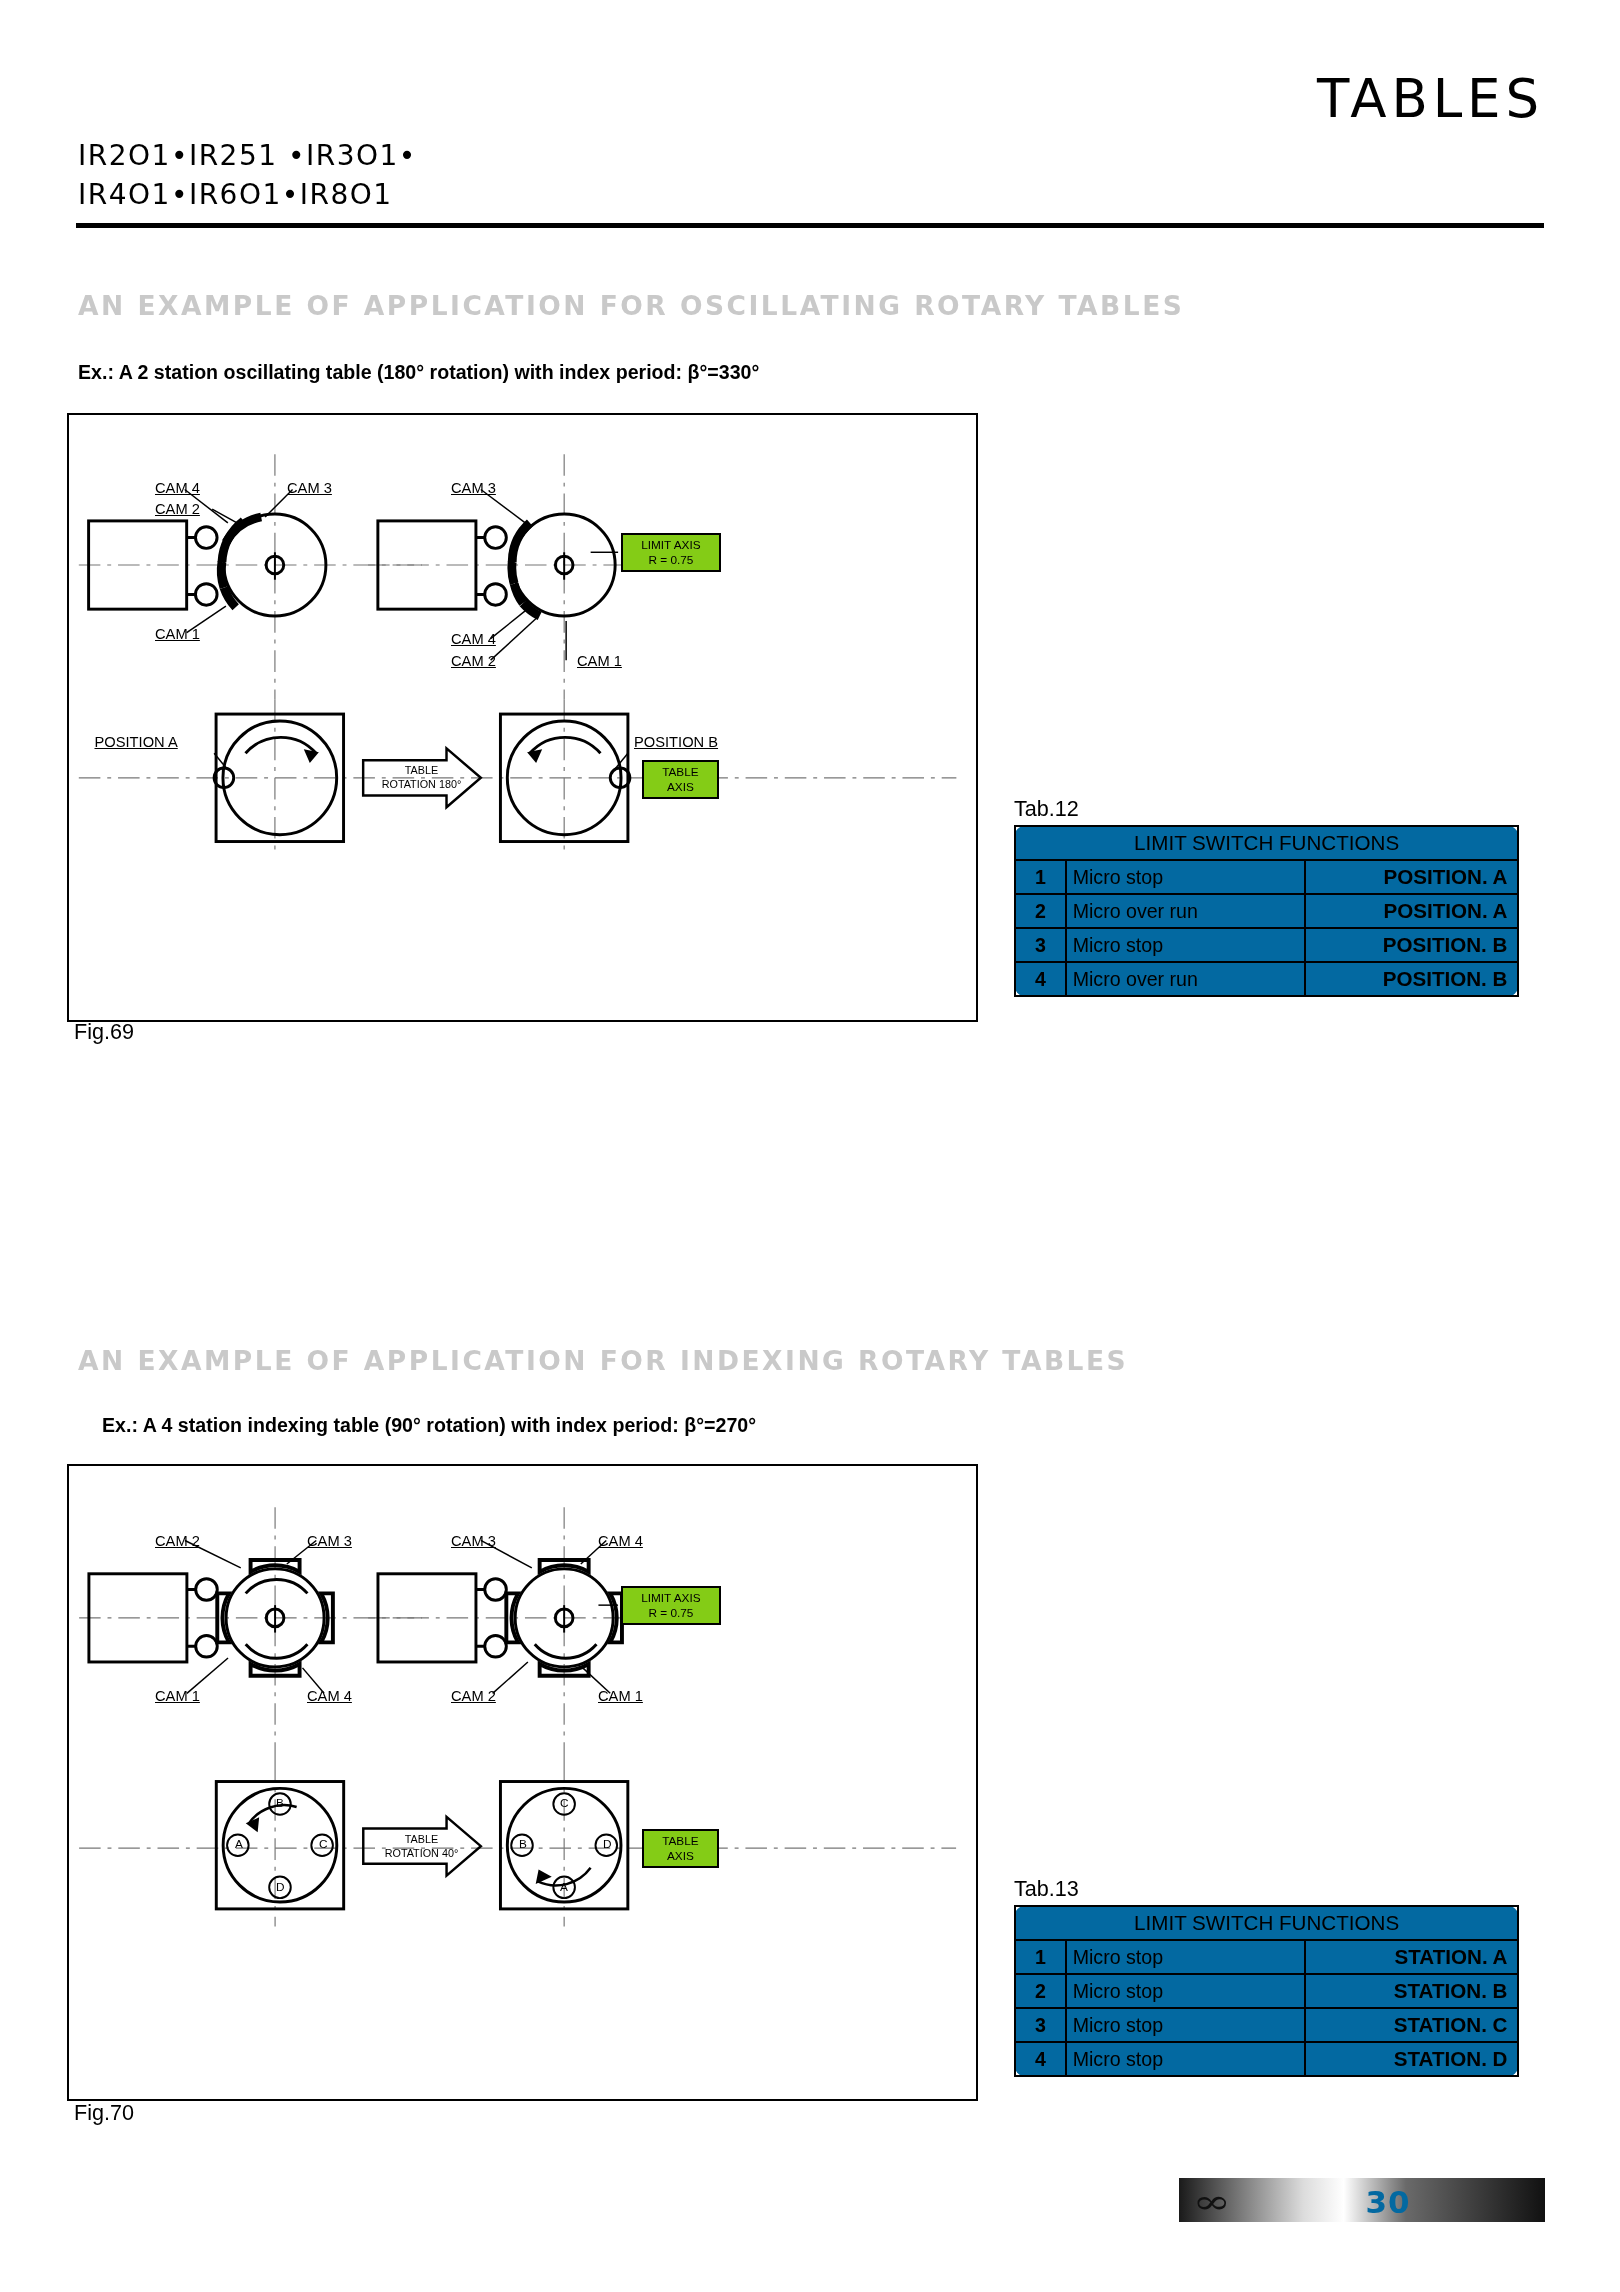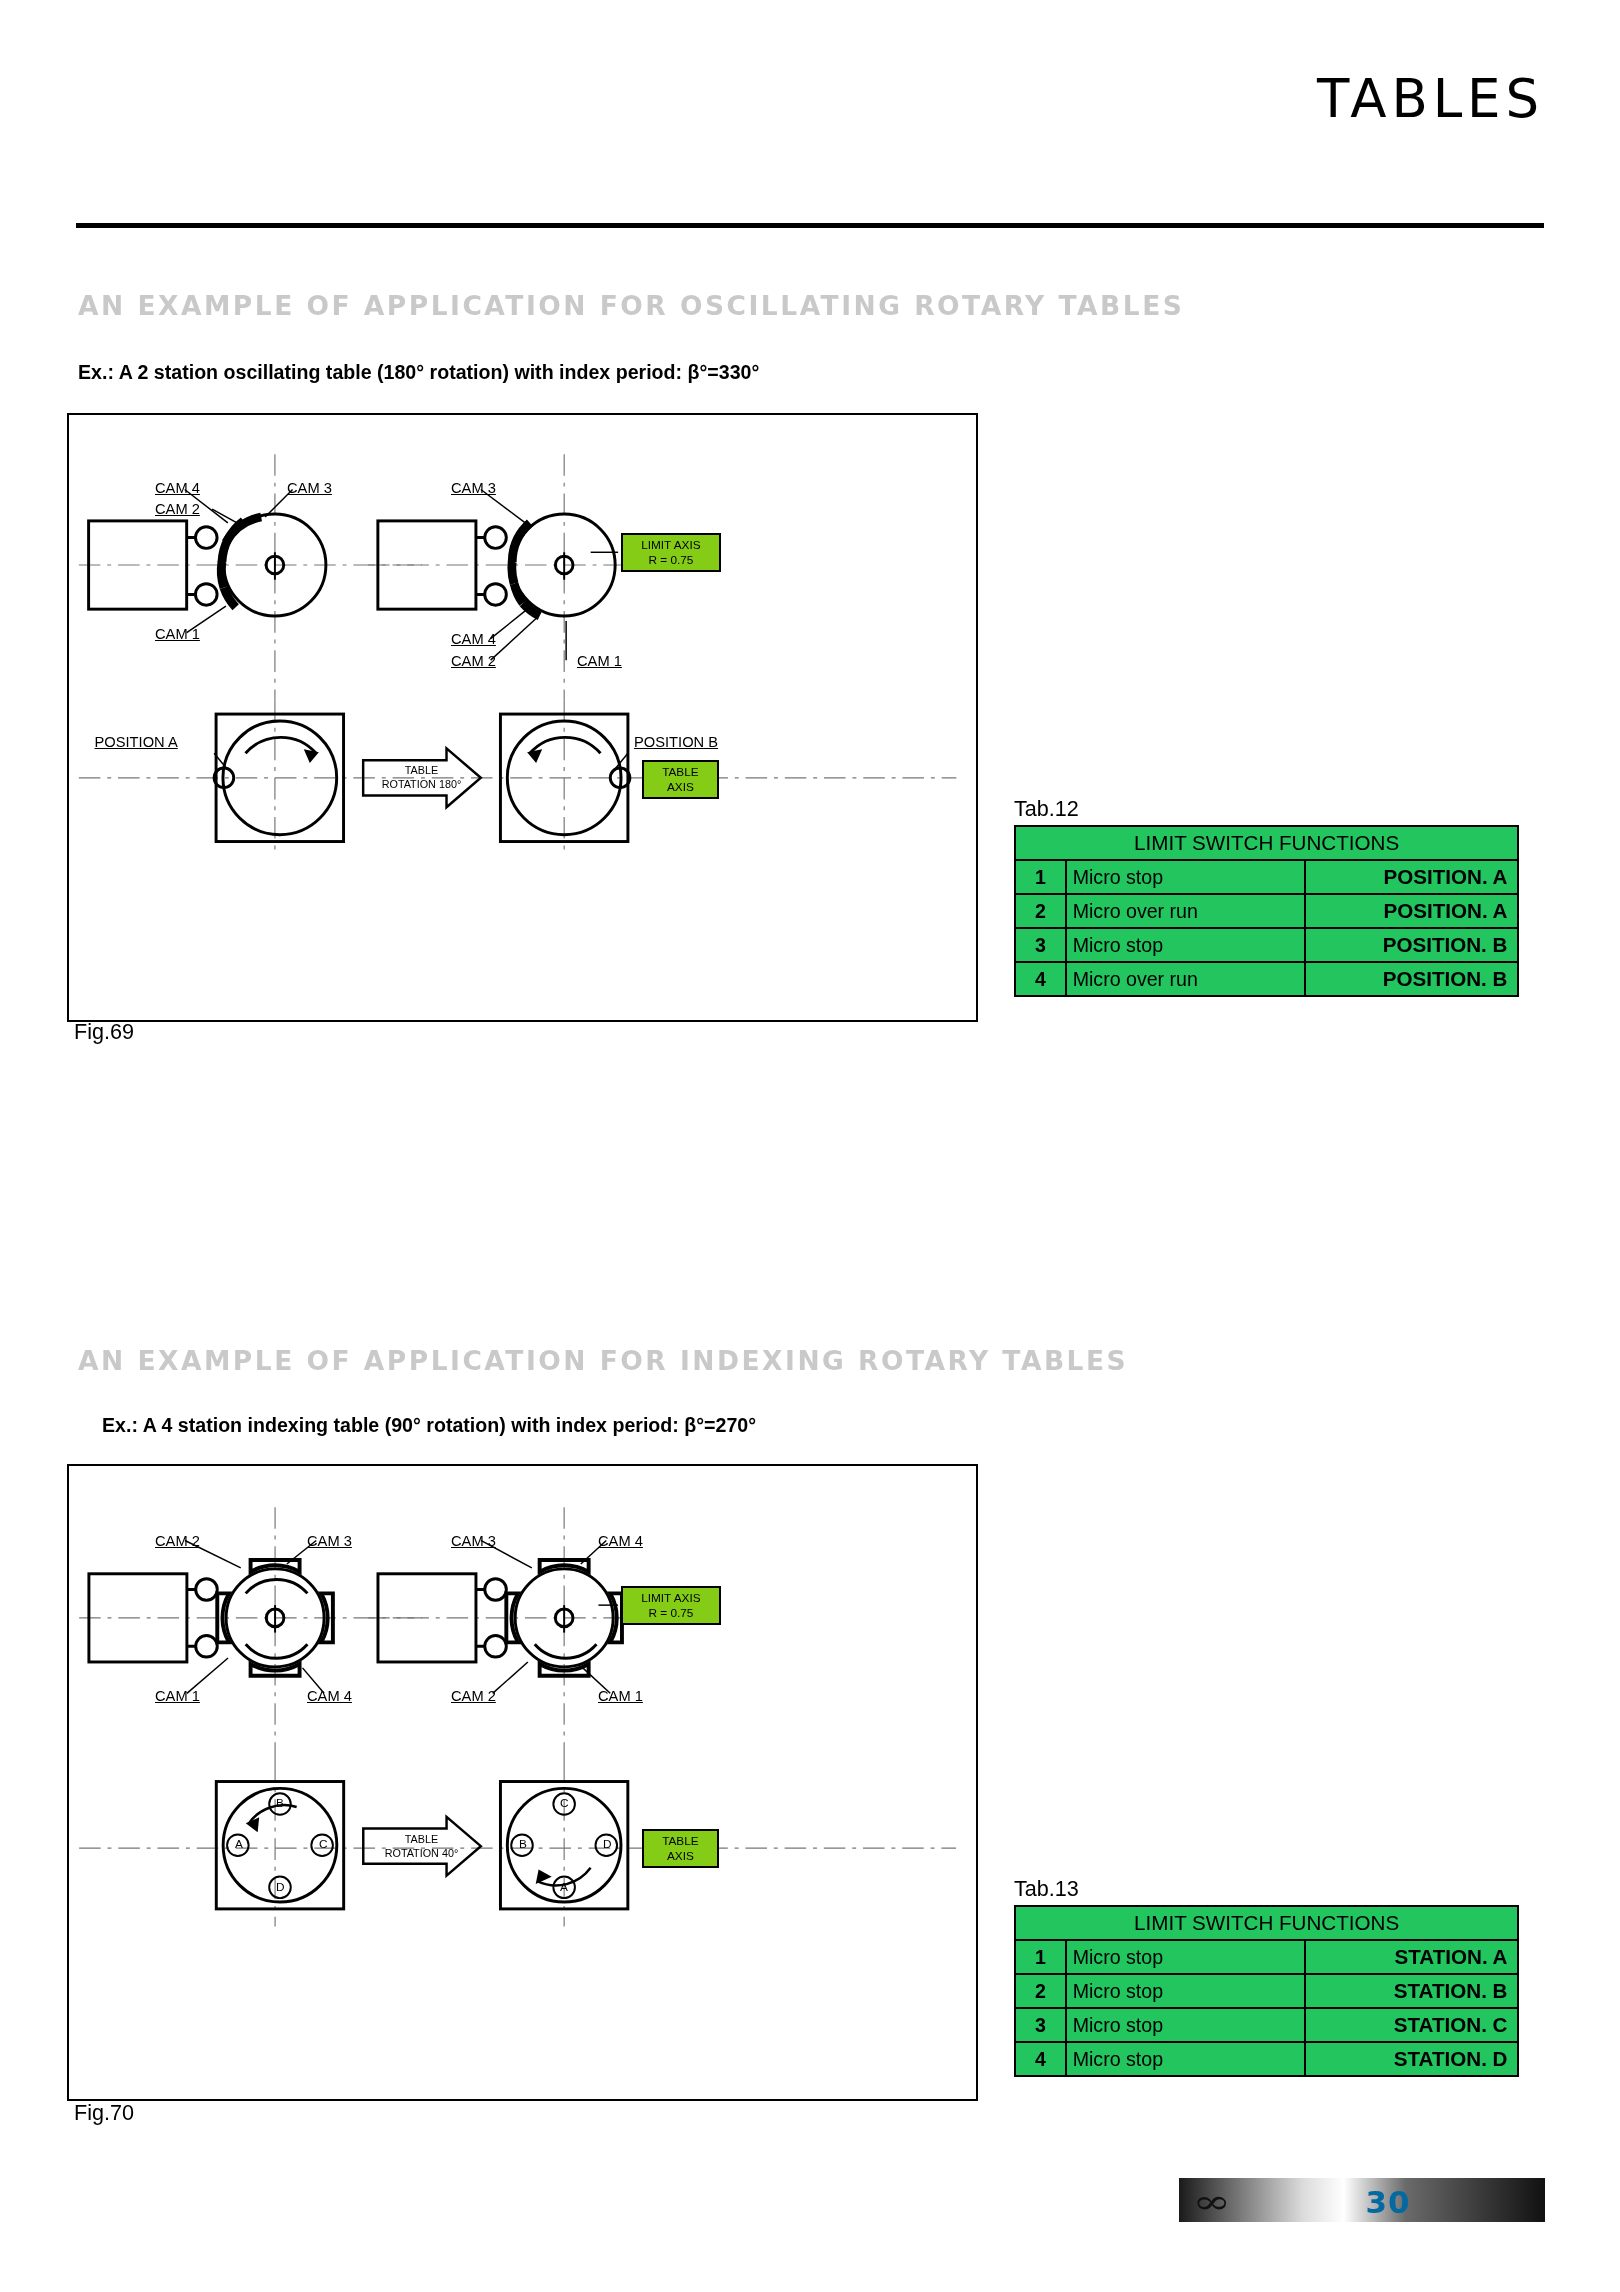--- a/index.html
+++ b/index.html
@@ -27,21 +27,21 @@
 
   .figlabel{position:absolute;font-size:21.6px;}
   .figlabel1{left:74px;top:1019px;}
   .figlabel2{left:74px;top:2100px;}
 
   
   .tabcap{position:absolute;font-size:21.6px;}
   .tabcap1{left:1014px;top:796px;}
   .tabcap2{left:1014px;top:1876px;}
 
-  table.lsf{position:absolute;border-collapse:collapse;background:#22c55e;}
+  table.lsf{position:absolute;border-collapse:collapse;background:#0369a1;border-radius:13px;}
   table.lsf td,table.lsf th{border:2px solid #000;height:32px;font-size:19.6px;padding:0 5.9px;}
   .lsf .hd{font-size:20.6px;text-align:center;font-weight:normal;}
   .lsf .num{width:37px;text-align:center;font-weight:bold;font-size:19.6px;}
   .lsf .fn{width:225px;text-align:left;font-weight:normal;}
   .lsf .pos{width:196px;text-align:right;font-weight:bold;font-size:20.6px;padding-right:9.8px;}
   .tab1{left:1014px;top:825px;}
   .tab2{left:1014px;top:1905px;}
 
   
   .footer{position:absolute;left:1179px;top:2178px;width:366px;height:44px;
@@ -53,20 +53,24 @@
   .dwg{position:absolute;left:0;top:0;width:100%;height:100%;}
   .lbl{position:absolute;font-size:14.7px;white-space:nowrap;}
   .lbl.u{text-decoration:underline;}
   .boxlbl{position:absolute;border:2px solid #000;background:#84cc16;font-size:11.8px;text-align:center;line-height:1.25;padding:2.9px 4.9px;}
 </style>
 </head>
 <body>
 
 <div class="page">
 
+  <div class="hdr-models">
+    <div>IR2O1•IR251 •IR3O1•</div>
+    <div>IR4O1•IR6O1•IR8O1</div>
+  </div>
   <div class="hdr-title">
     <div>TABLES</div>
   </div>
   <div class="hdr-rule"></div>
 
   <div class="banner banner1">AN EXAMPLE OF APPLICATION FOR OSCILLATING ROTARY TABLES</div>
   <div class="ex-line ex1">Ex.: A 2 station oscillating table (180° rotation) with index period: β°=330°</div>
 
   <div class="figbox fig1">
     <svg class="dwg" viewBox="0 0 925 617" xmlns="http://www.w3.org/2000/svg">

